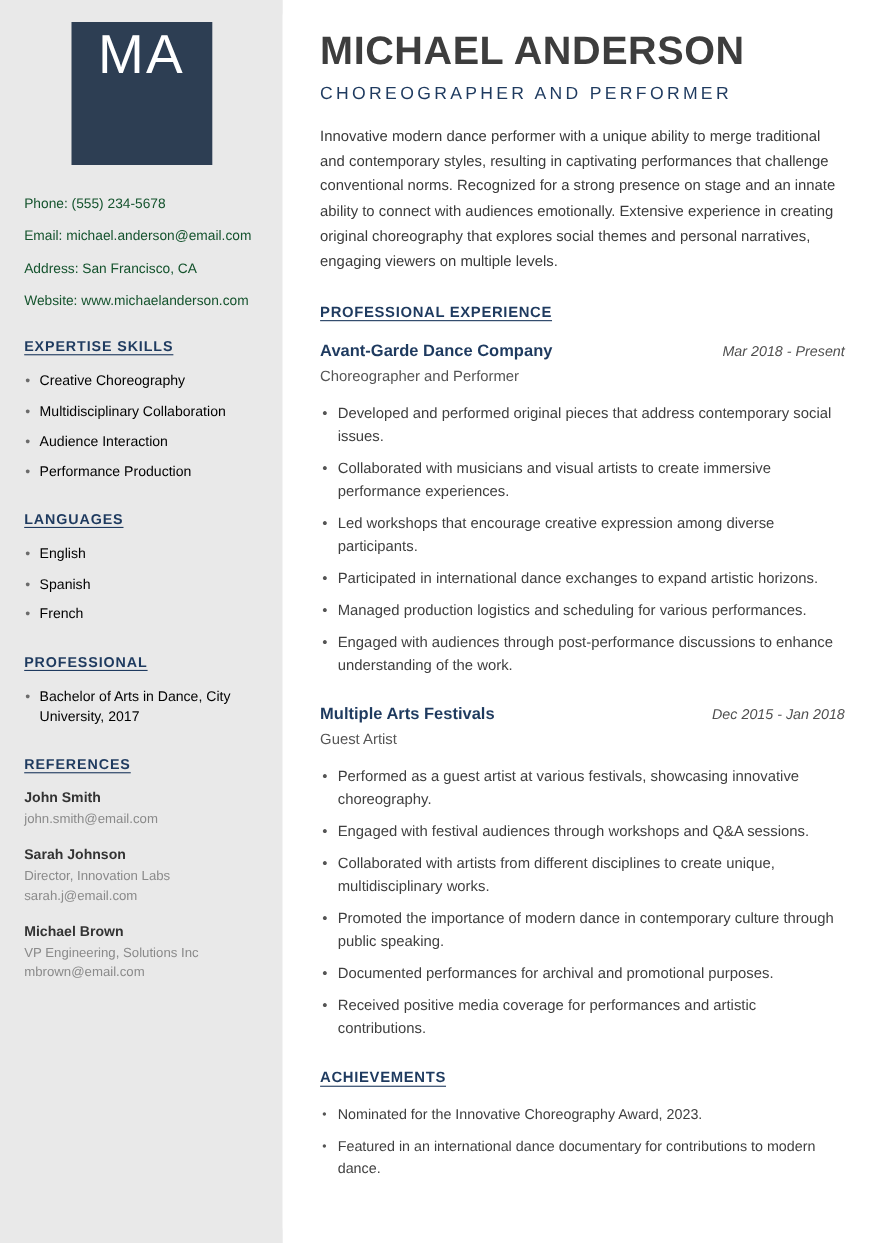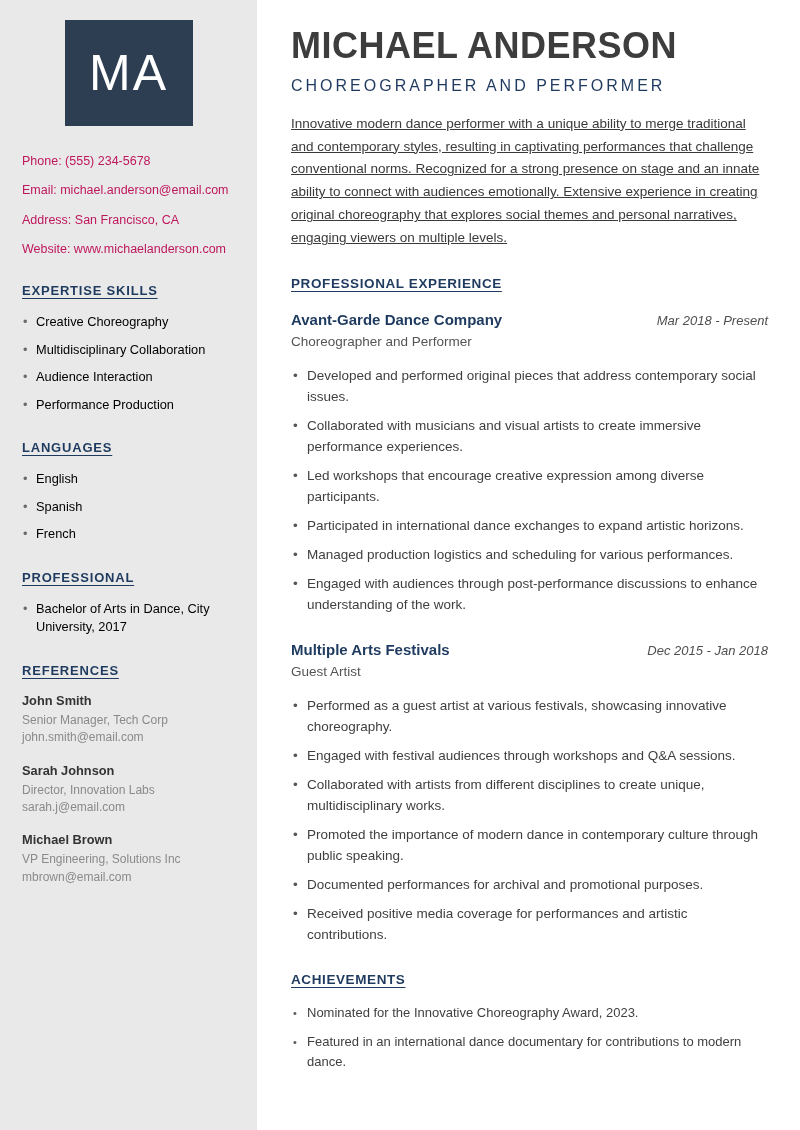--- a/index.html
+++ b/index.html
@@ -17,37 +17,37 @@
   .sidebar {
     width: 257px;
     min-width: 257px;
     height: 100%;
     background: #e9e9e9;
     padding: 20px 22px 20px 22px;
     overflow: hidden;
   }
   .monogram {
     width: 128px;
-    height: 106px;
+    height: 130px;
     margin: 0 auto;
     background: #2d3e53;
     display: flex;
-    align-items: center;
+    align-items: flex-start;
     justify-content: center;
   }
   .monogram span {
     color: #ffffff;
     font-size: 50px;
     font-weight: 400;
     letter-spacing: 2px;
   }
   .contact { margin-top: 27px; }
   .contact-line {
     font-size: 12.5px;
-    color: #be185d;
+    color: #14532d;
     margin-bottom: 13px;
     line-height: 1.3;
   }
   .side-heading {
     margin-top: 26px;
     margin-bottom: 15px;
     font-size: 13px;
     font-weight: 700;
     color: #1e3a5f;
     letter-spacing: 0.8px;
@@ -92,21 +92,20 @@
     font-size: 16px;
     font-weight: 500;
     color: #1e3a5f;
     letter-spacing: 3px;
   }
   .summary {
     margin-top: 18px;
     font-size: 13.5px;
     line-height: 1.7;
     color: #3a3a3a;
-    text-decoration: underline;
   }
   .section-heading {
     margin-top: 26px;
     font-size: 13.5px;
     font-weight: 700;
     color: #1e3a5f;
     letter-spacing: 0.6px;
     text-decoration: underline;
     text-underline-offset: 3px;
   }
@@ -200,21 +199,20 @@
 
     <h3 class="side-heading">PROFESSIONAL</h3>
     <ul class="side-list">
       <li>Bachelor of Arts in Dance, City University, 2017</li>
     </ul>
 
     <h3 class="side-heading">REFERENCES</h3>
 
     <div class="ref">
       <div class="ref-name">John Smith</div>
-      <div class="ref-title">Senior Manager, Tech Corp</div>
       <div class="ref-email">john.smith@email.com</div>
     </div>
     <div class="ref">
       <div class="ref-name">Sarah Johnson</div>
       <div class="ref-title">Director, Innovation Labs</div>
       <div class="ref-email">sarah.j@email.com</div>
     </div>
     <div class="ref">
       <div class="ref-name">Michael Brown</div>
       <div class="ref-title">VP Engineering, Solutions Inc</div>

